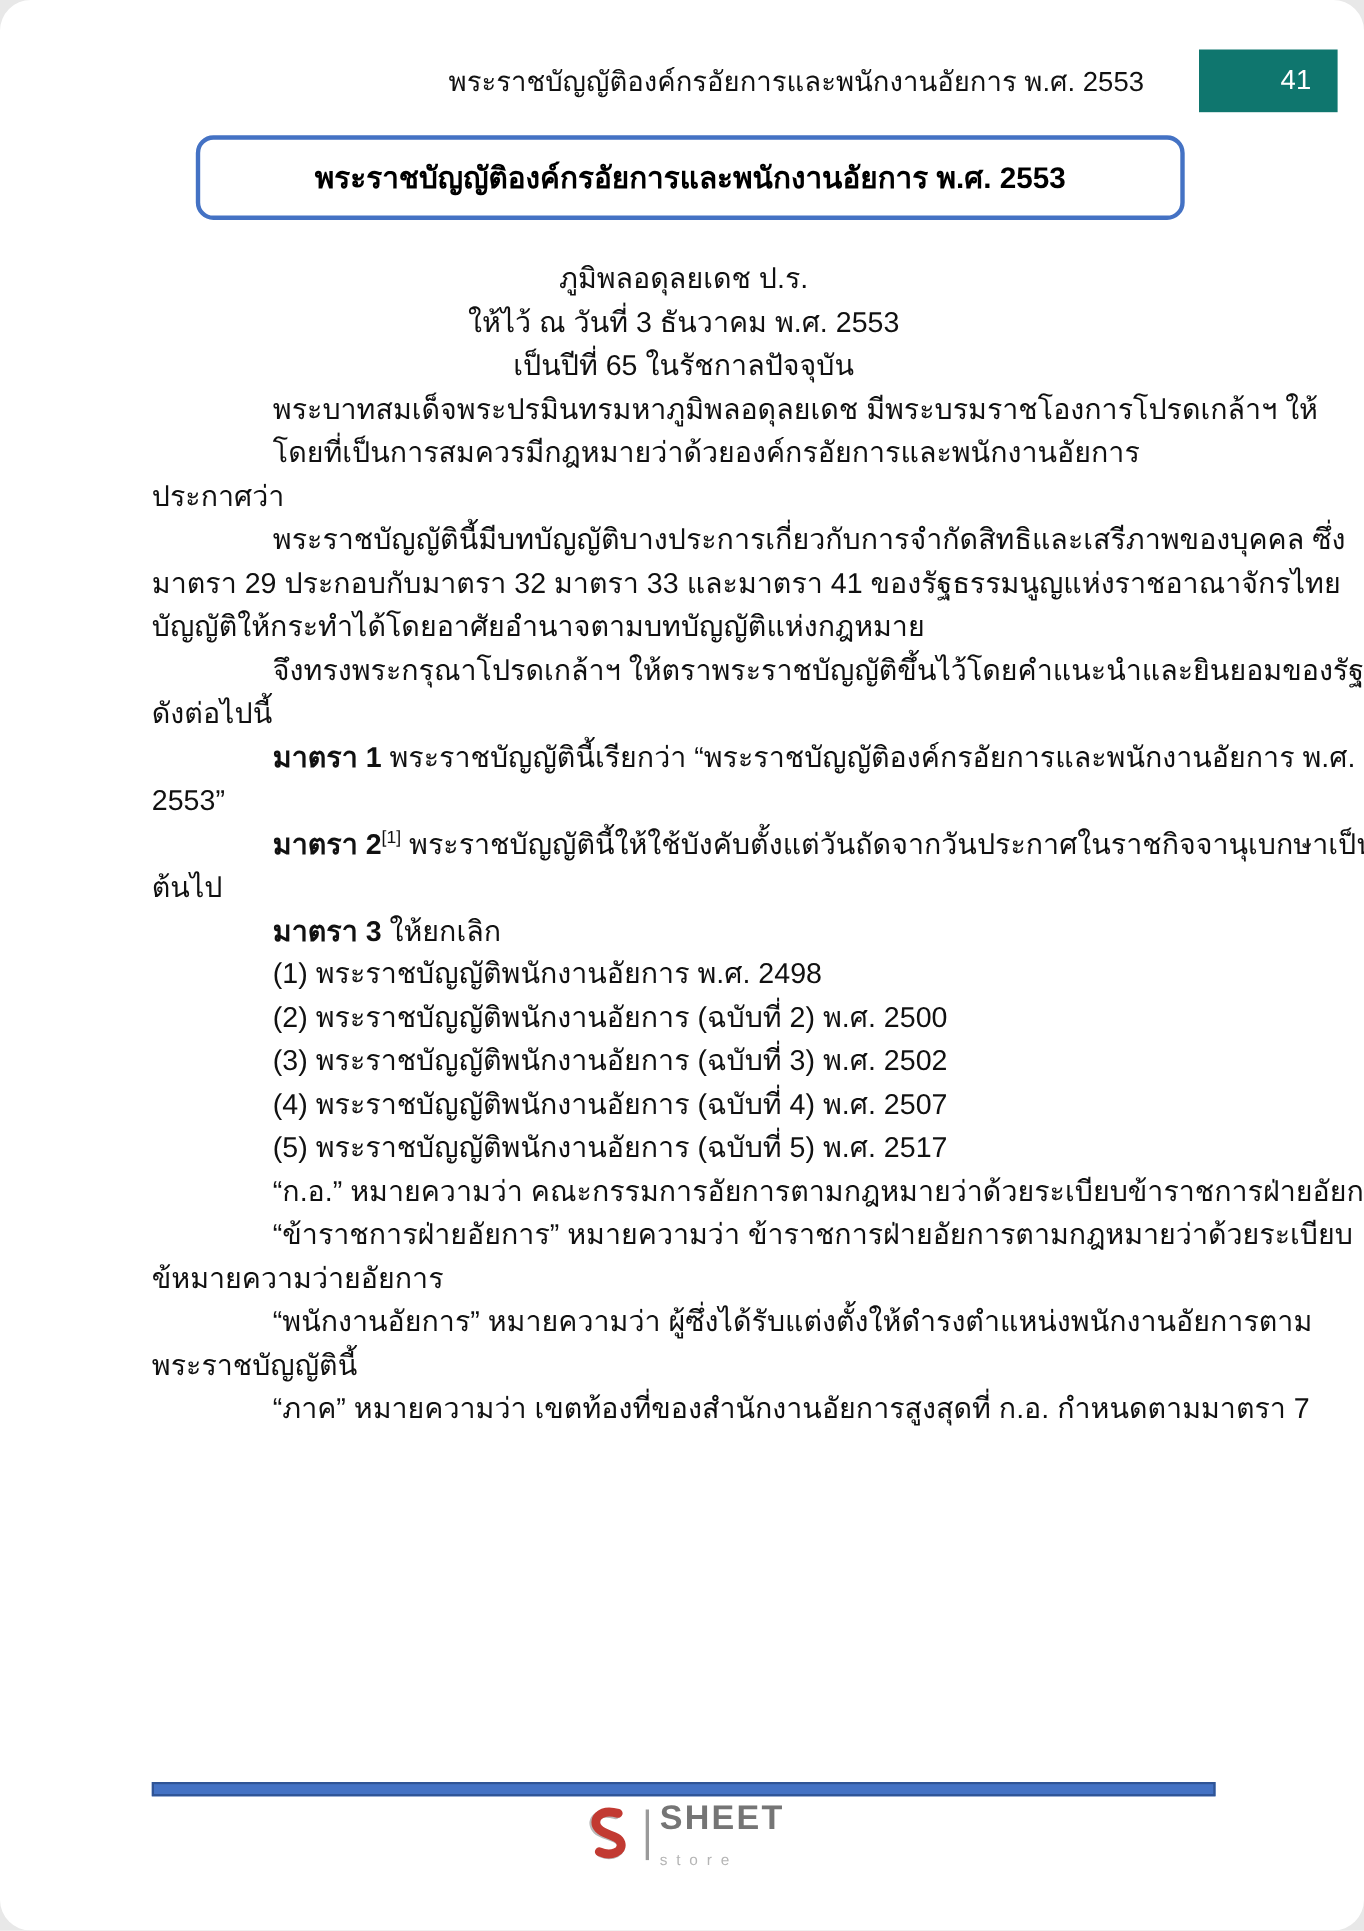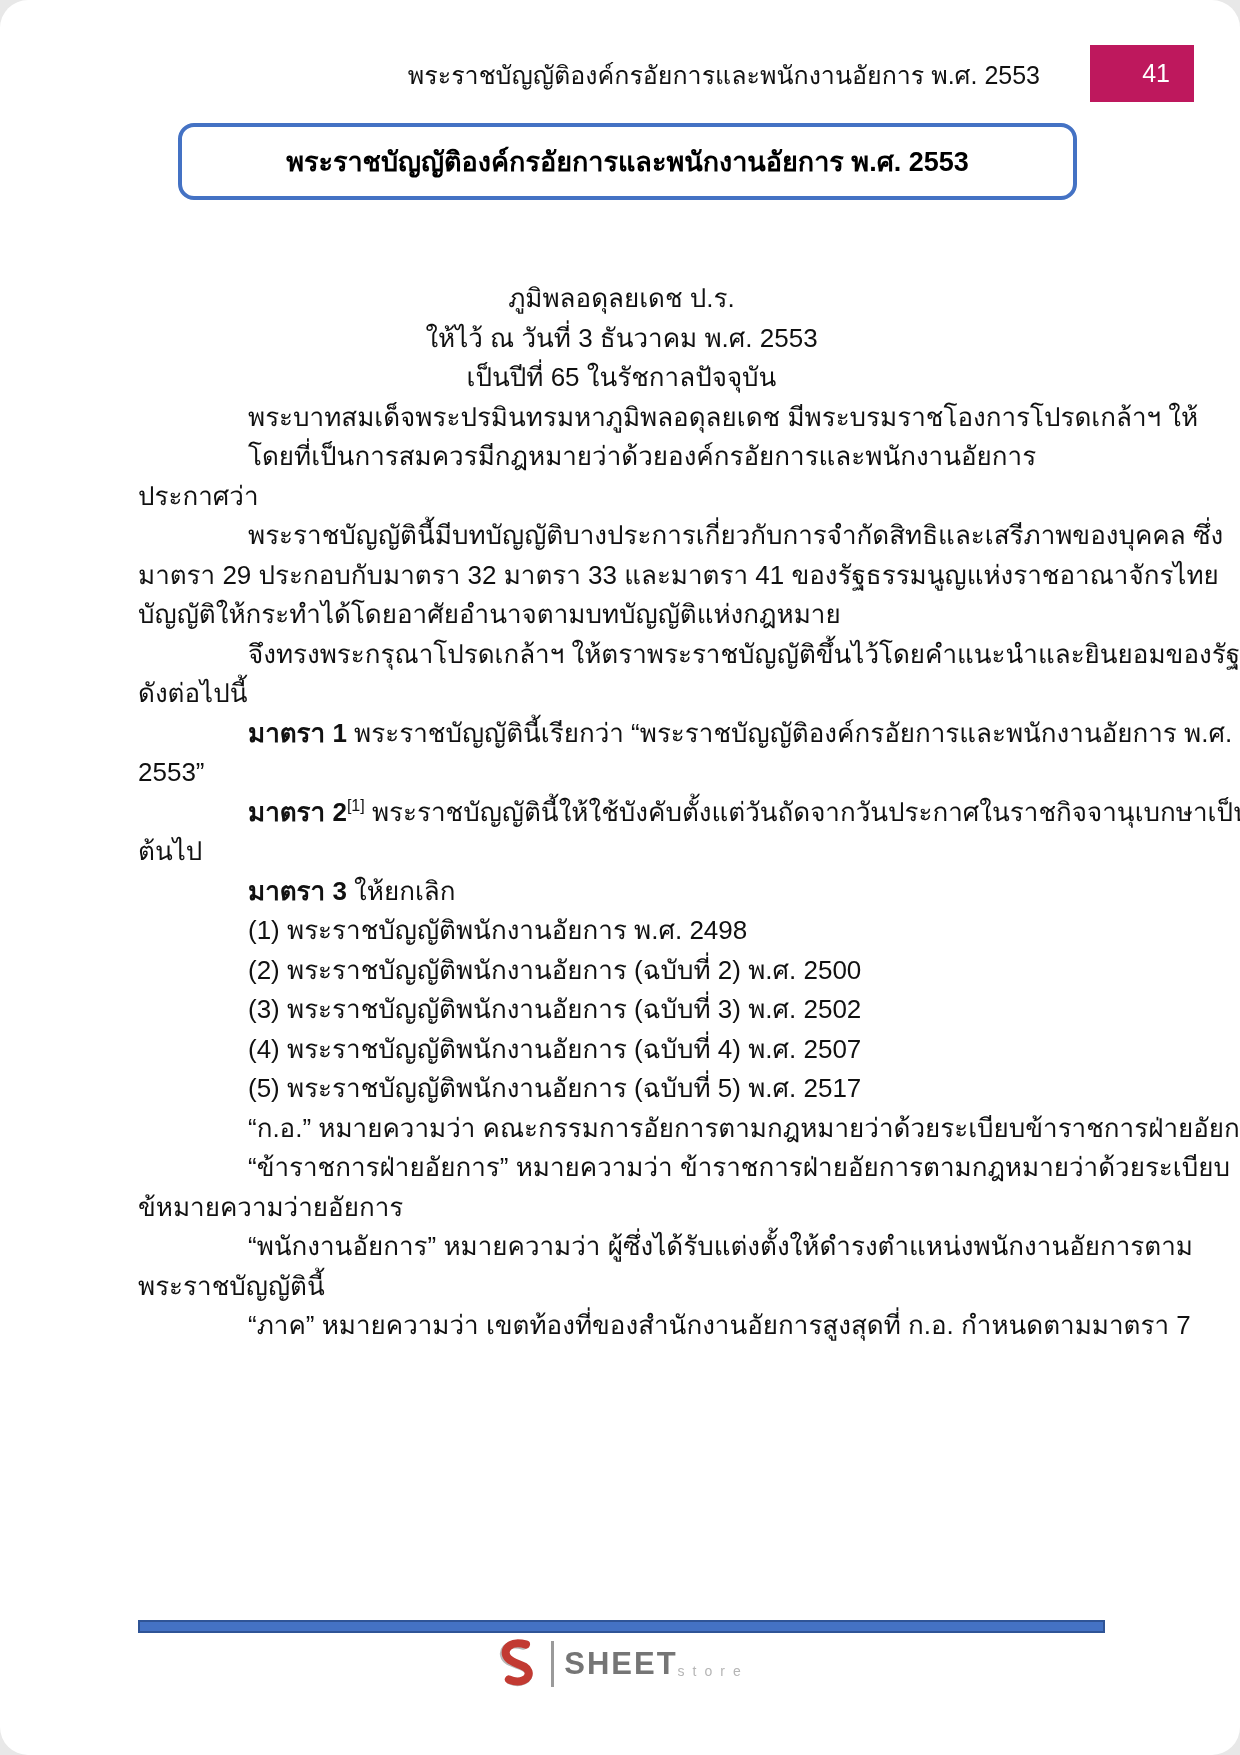--- a/index.html
+++ b/index.html
@@ -22,23 +22,23 @@
     right: 200px;
     font-size: 25px;
     line-height: 34px;
     color: #111111;
     white-space: nowrap;
   }
   .page-number-badge {
     position: absolute;
     top: 45px;
     left: 1090px;
-    width: 104px;
+    width: 126px;
     height: 57px;
-    background: #be185d;
+    background: #0f766e;
     color: #ffffff;
     display: flex;
     align-items: center;
     justify-content: flex-end;
     padding-right: 24px;
     font-size: 25px;
   }
   
   .title-box {
     position: absolute;
@@ -57,21 +57,20 @@
     font-weight: bold;
     color: #000000;
     text-align: center;
   }
   
   .doc-body {
     position: absolute;
     top: 234px;
     left: 138px;
     width: 967px;
-    margin-top: 45px;
   }
   .line {
     font-size: 26px;
     line-height: 39.5px;
     white-space: nowrap;
   }
   .line.center { text-align: center; white-space: normal; }
   .line.indent { padding-left: 110px; }
   .line .bold { font-weight: bold; }
   .line sup { font-size: 16px; vertical-align: super; line-height: 0; }
@@ -94,21 +93,21 @@
     align-items: center;
     justify-content: center;
   }
   .logo-icon { width: 52px; height: 52px; }
   .logo-sep {
     width: 3px;
     height: 46px;
     background: #9a9a9a;
     margin: 0 10px 0 8px;
   }
-  .logo-text { display: flex; flex-direction: row; }
+  .logo-text { display: flex; flex-direction: column; }
   .logo-name {
     font-size: 31px;
     font-weight: bold;
     color: #757575;
     letter-spacing: 2px;
     line-height: 30px;
     font-family: "Liberation Sans", sans-serif;
   }
   .logo-subtitle {
     font-size: 14px;

